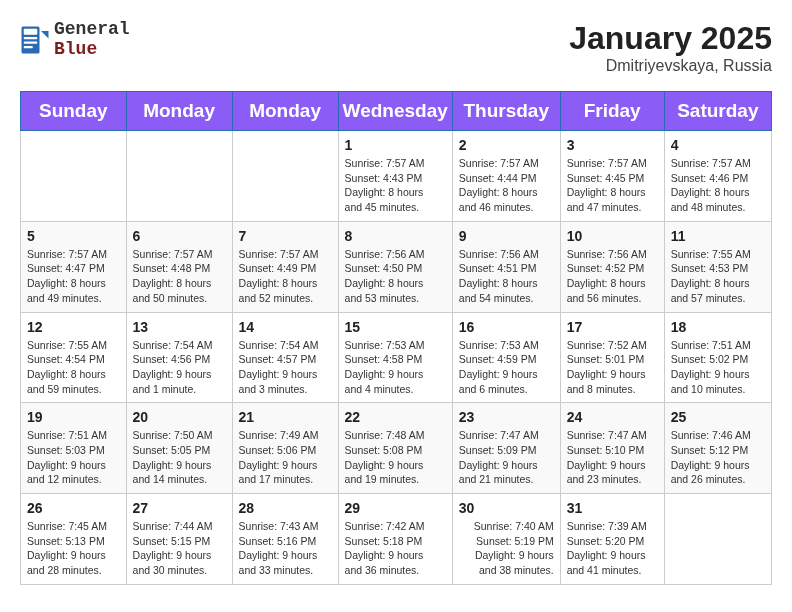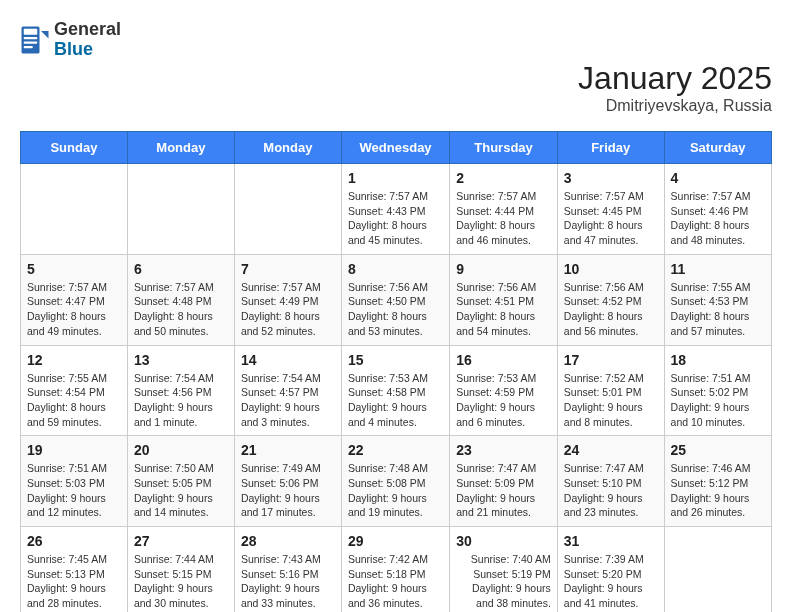--- a/index.html
+++ b/index.html
@@ -20,50 +20,50 @@
       display: flex;
       align-items: center;
       gap: 4px;
     }
     .logo-text {
       display: flex;
       flex-direction: column;
       font-size: 18px;
       font-weight: bold;
       line-height: 1.1;
+      font-family: Liberation Mono, monospace;
     }
     .logo-general { color: #333; }
-    .logo-blue { color: #0369a1; }
+    .logo-blue { color: #7f1d1d; }
     .logo-icon {
       width: 30px;
       height: 30px;
     }
     .title-block {
       text-align: right;
     }
     .calendar-title {
       font-size: 32px;
-      font-weight: normal;
+      font-weight: bold;
       color: #222;
-      margin-top: 40px;
     }
     .calendar-subtitle {
       font-size: 16px;
       color: #444;
     }
     table {
       width: 100%;
       border-collapse: collapse;
     }
     thead tr th {
-      background-color: #3b82f6;
+      background-color: #8b5cf6;
       color: white;
       text-align: center;
       padding: 8px 4px;
-      font-size: 13px;
+      font-size: 19px;
       font-weight: bold;
       border: 1px solid #2a6ab5;
     }
     tbody tr td {
       border: 1px solid #ccc;
       vertical-align: top;
       padding: 6px 6px 6px 6px;
       width: 110px;
       min-height: 80px;
       background: #fff;

